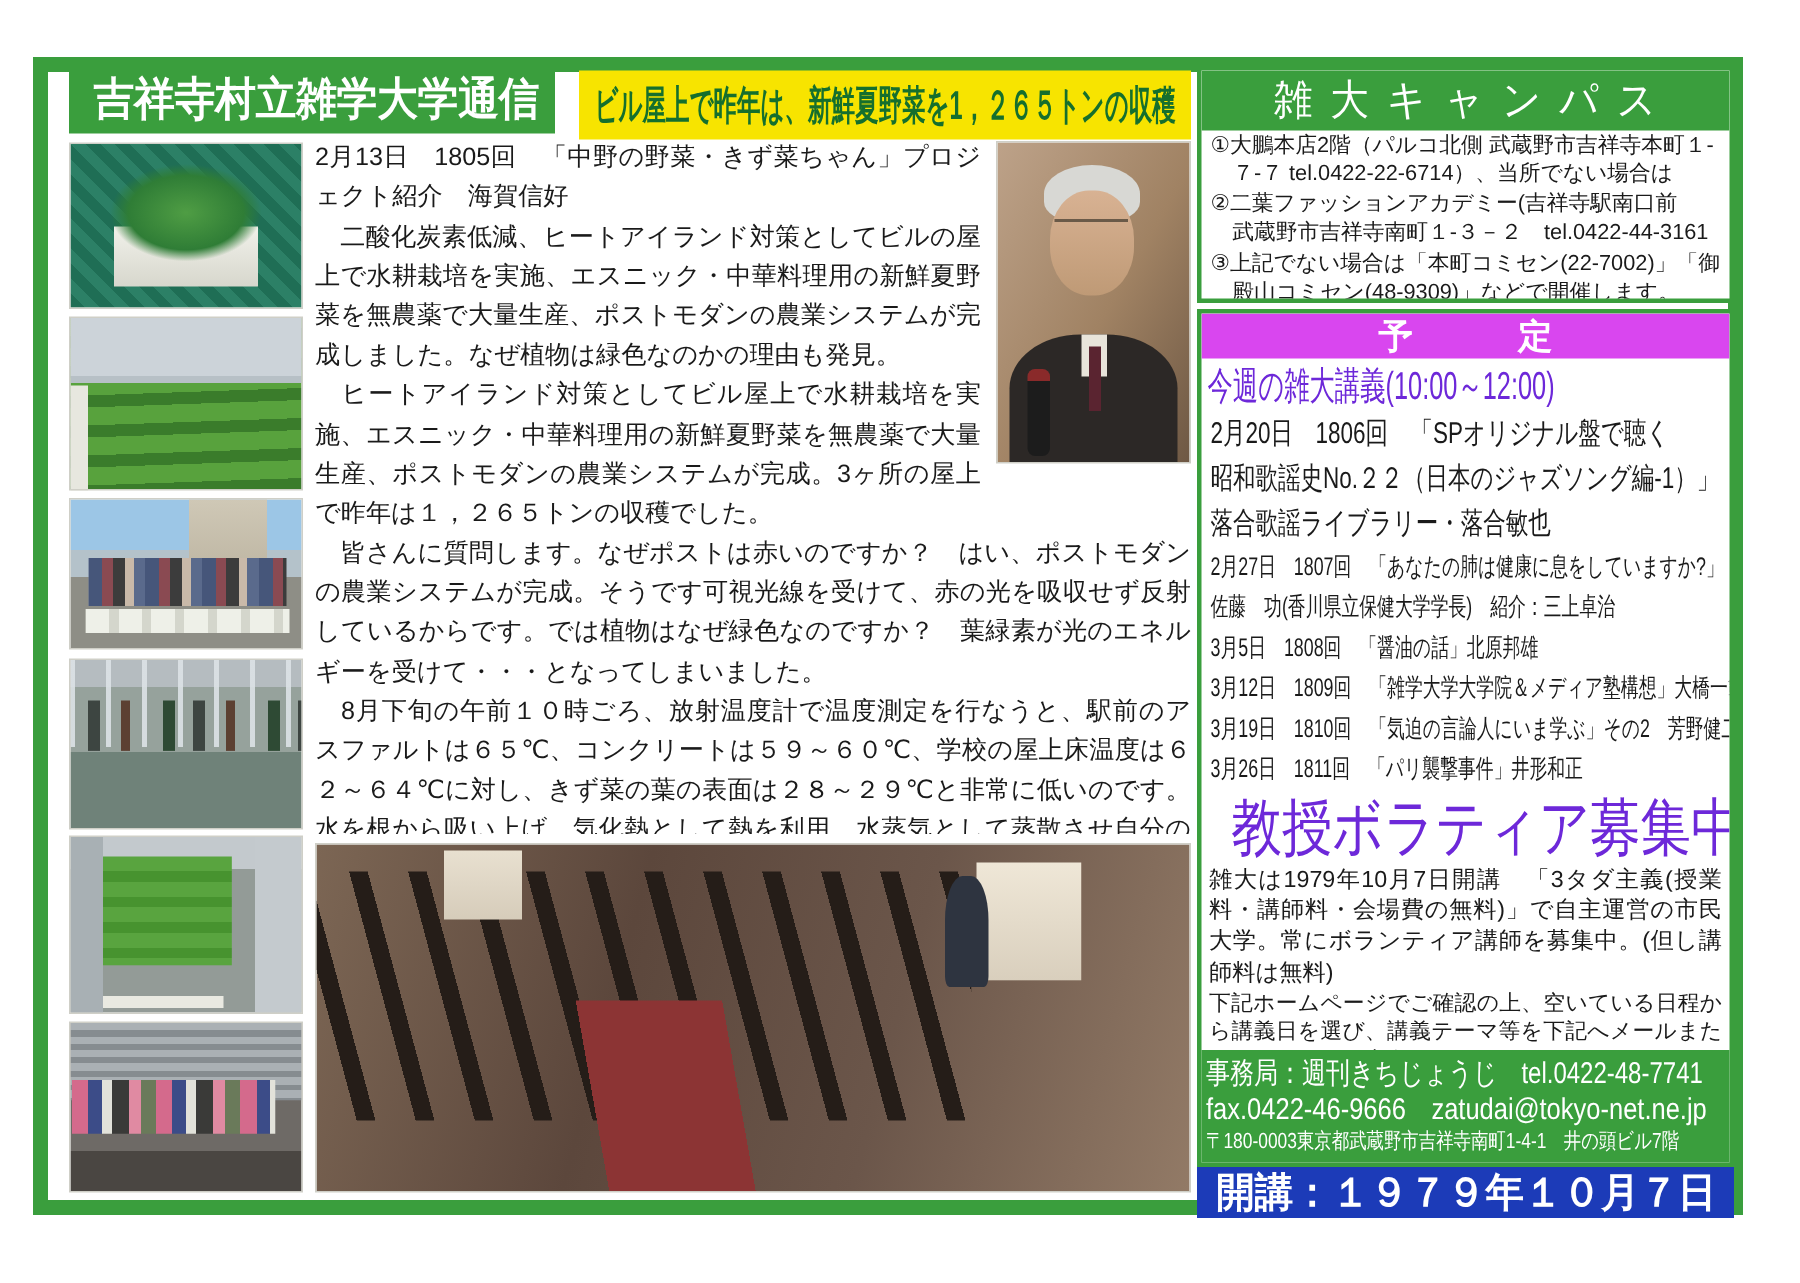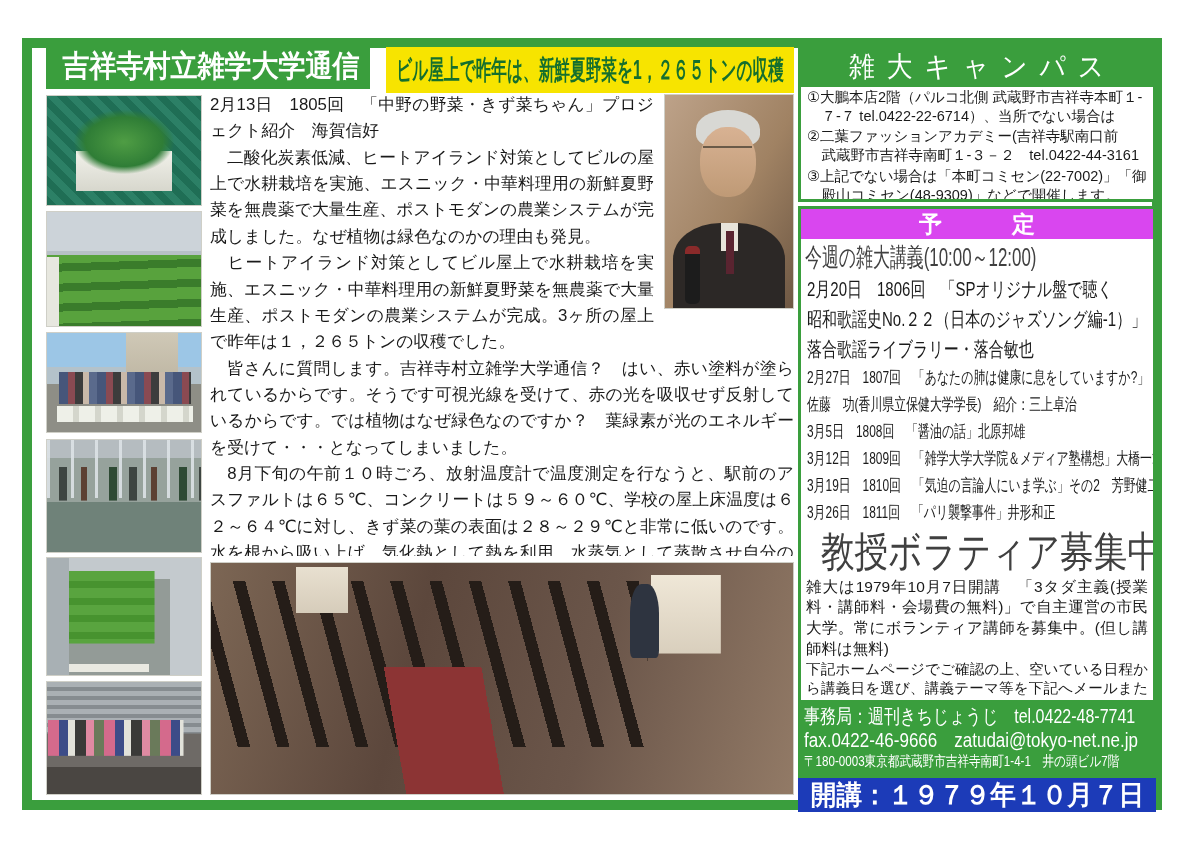--- a/index.html
+++ b/index.html
@@ -68,21 +68,21 @@
   
   #campus-box{left:798px;top:44px;width:358px;height:158px;border:3px solid #3a9e3d;background:#fff;overflow:hidden;}
   #campus-header{height:40px;background:#3a9e3d;display:flex;align-items:center;justify-content:center;overflow:hidden;}
   #campus-header span{color:#fff;font-size:28px;letter-spacing:13px;text-indent:13px;white-space:nowrap;transform:scaleX(.92);}
   .campus-item{font-size:14.5px;line-height:1.32;padding:1px 6px 0 6px;text-indent:-1em;margin-left:1em;}
   #schedule-box{left:798px;top:206px;width:358px;height:572px;border:3px solid #3a9e3d;background:#fff;overflow:hidden;}
   #schedule-header{height:30px;background:#d946ef;display:flex;align-items:flex-start;justify-content:center;overflow:hidden;}
   #schedule-header span{color:#fff;font-size:23px;font-weight:bold;letter-spacing:70px;text-indent:70px;white-space:nowrap;}
   .cx{display:inline-block;white-space:nowrap;transform-origin:0 50%;} .cx65{transform:scaleX(.65);} .cx70{transform:scaleX(.70);}
   .cx75{transform:scaleX(.75);} .cx80{transform:scaleX(.80);} .cx85{transform:scaleX(.85);}
-  .green{color:#404040;}
+  .green{color:#6d28d9;}
   #this-week-title{font-size:26px;line-height:1.25;margin:2px 0 0 4px;overflow:hidden;}
   .tw-line{font-size:20px;line-height:1.5;margin-left:6px;overflow:hidden;text-decoration:underline;}
   #next-weeks-title{font-size:30px;font-weight:500;line-height:1.2;margin:2px 0 2px 4px;overflow:hidden;}
   .nw-line{font-size:17px;line-height:1.6;margin-left:6px;overflow:hidden;}
   #recruit-title{font-size:42px;line-height:1.1;margin:2px 0 2px 20px;overflow:hidden;}
   #recruit-body{font-size:15.5px;line-height:1.33;margin:0 5px;text-align:justify;}
   #recruit-note{font-size:14.5px;line-height:1.3;margin:1px 5px 0 5px;text-align:justify;}
   #recruit-url{font-size:16.5px;margin:1px 0 2px 5px;overflow:hidden;white-space:nowrap;}
   #contact-block{position:absolute;left:-3px;bottom:-3px;width:358px;height:78px;background:#3a9e3d;color:#fff;
     padding:4px 6px;box-sizing:border-box;overflow:hidden;}
@@ -117,21 +117,21 @@
     <div class="sp-face"></div>
     <div class="sp-glasses"></div>
     <div class="sp-suit"></div>
     <div class="sp-shirt"></div>
     <div class="sp-tie"></div>
     <div class="sp-mic"></div>
   </div>
   <p>2月13日　1805回　「中野の野菜・きず菜ちゃん」プロジェクト紹介　海賀信好</p>
   <p>　二酸化炭素低減、ヒートアイランド対策としてビルの屋上で水耕栽培を実施、エスニック・中華料理用の新鮮夏野菜を無農薬で大量生産、ポストモダンの農業システムが完成しました。なぜ植物は緑色なのかの理由も発見。</p>
   <p>　ヒートアイランド対策としてビル屋上で水耕栽培を実施、エスニック・中華料理用の新鮮夏野菜を無農薬で大量生産、ポストモダンの農業システムが完成。3ヶ所の屋上で昨年は１，２６５トンの収穫でした。</p>
-  <p>　皆さんに質問します。吉祥寺村立雑学大学通信？　はい、赤い塗料が塗られているからです。そうです可視光線を受けて、赤の光を吸収せず反射しているからです。では植物はなぜ緑色なのですか？　葉緑素が光のエネルギーを受けて・・・となってしまいました。</p>
+  <p>　皆さんに質問します。なぜポストは赤いのですか？　はい、ポストモダンの農業システムが完成。そうです可視光線を受けて、赤の光を吸収せず反射しているからです。では植物はなぜ緑色なのですか？　葉緑素が光のエネルギーを受けて・・・となってしまいました。</p>
   <p>　8月下旬の午前１０時ごろ、放射温度計で温度測定を行なうと、駅前のアスファルトは６５℃、コンクリートは５９～６０℃、学校の屋上床温度は６２～６４℃に対し、きず菜の葉の表面は２８～２９℃と非常に低いのです。水を根から吸い上げ、気化熱として熱を利用、水蒸気として蒸散させ自分の温度が上がらないようにしていました。葉緑素は青紫と赤の光を吸収し、緑の光は反射していたのです。その理由は緑の光が太陽光線のなかで一番強度の強い光で、細胞内には葉緑素以外に遺伝子や酵素などがあり、この光を通過させると自分が損傷してしまうので反射していたのです。</p>
 
 </div>
 
 <div id="meeting-photo" class="abs">
   <div class="mt-speaker"></div>
 </div>
 
 <div id="campus-box" class="abs">
   <div id="campus-header">

